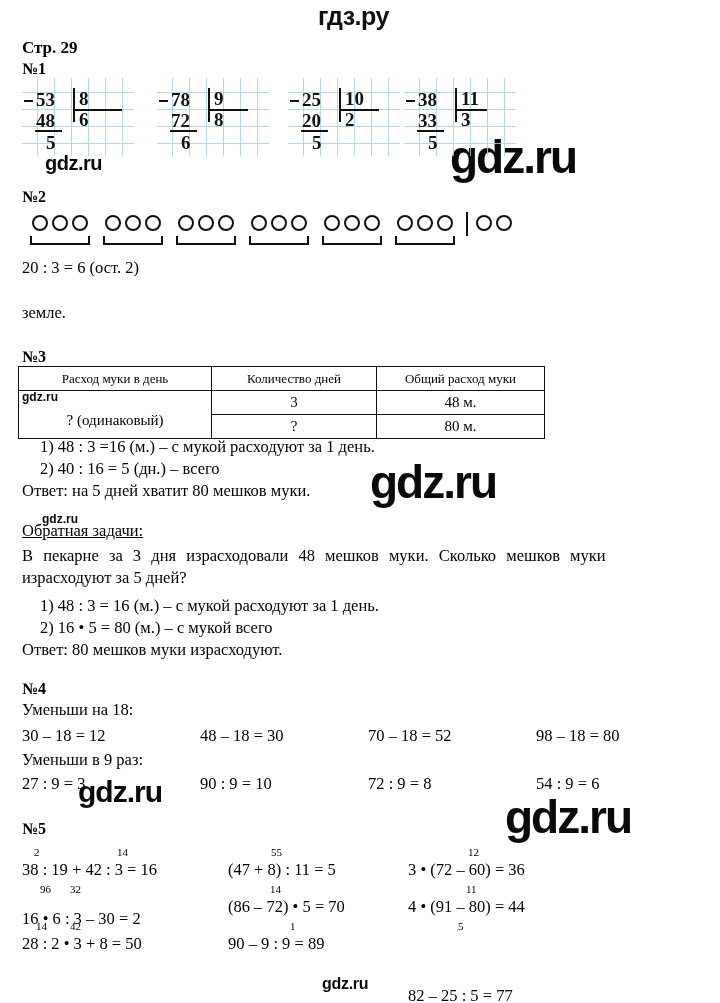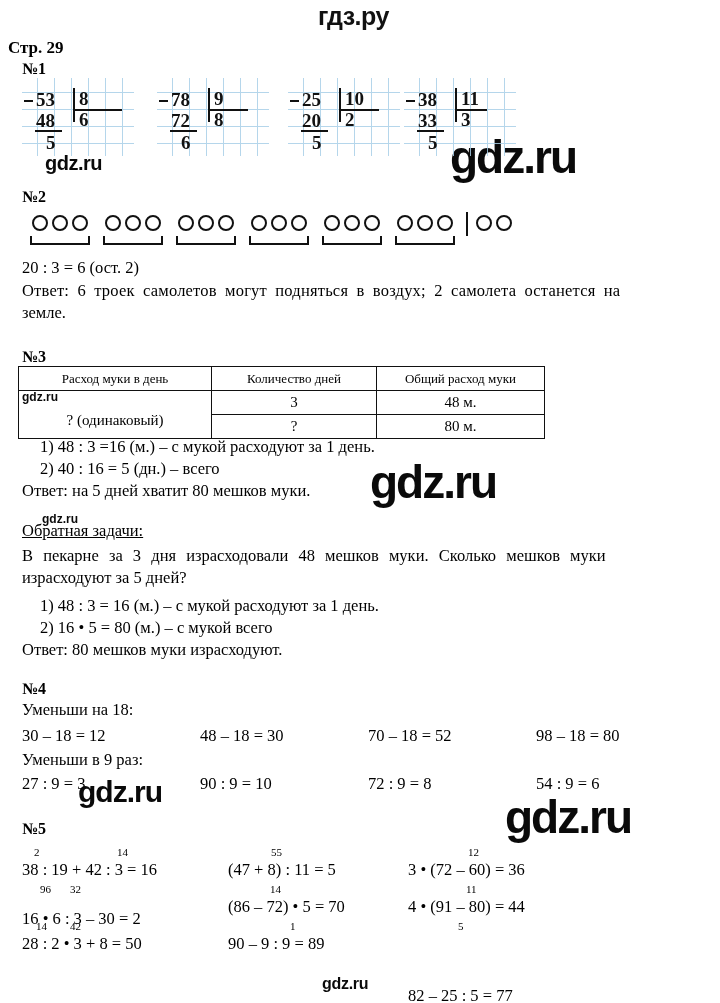--- a/index.html
+++ b/index.html
@@ -84,21 +84,21 @@
       <div class="wm small" style="left: 45px; top: 152px;">gdz.ru</div>
       <div class="wm big" style="left: 450px; top: 130px;">gdz.ru</div>
       <div class="wm tiny" style="left: 22px; top: 390px;">gdz.ru</div>
       <div class="wm big" style="left: 370px; top: 455px;">gdz.ru</div>
       <div class="wm tiny" style="left: 42px; top: 512px;">gdz.ru</div>
       <div class="wm mid" style="left: 78px; top: 775px;">gdz.ru</div>
       <div class="wm big" style="left: 505px; top: 790px;">gdz.ru</div>
       <div class="wm foot" style="left: 322px; top: 975px;">gdz.ru</div>
     </div>
 
-  <div class="t bold" style="left:8px;top:38px;font-size:17px;">Стр. 29</div>
+  <div class="t bold" style="left:22px;top:38px;font-size:17px;">Стр. 29</div>
 
   <div class="task-no" style="left:22px;top:60px;">№1</div>
   <div id="task1-layer">
       <div class="divblock" style="left: 22px; top: 78px;">
         <div class="grid"></div>
         <div class="minus"></div>
         <div class="dvd d-a">53</div>
         <div class="dvd d-b">48</div>
         <div class="dvd d-c">5</div>
         <div class="d-q q-top">8</div>
@@ -169,21 +169,20 @@
       <div class="brace" style="left: 322px; top: 236px; width: 60px;"></div>
       <div class="circ" style="left: 397px; top: 215px;"></div>
       <div class="circ" style="left: 417px; top: 215px;"></div>
       <div class="circ" style="left: 437px; top: 215px;"></div>
       <div class="brace" style="left: 395px; top: 236px; width: 60px;"></div>
       <div class="sep-v" style="left: 466px; top: 212px; height: 24px;"></div>
       <div class="circ" style="left: 476px; top: 215px;"></div>
       <div class="circ" style="left: 496px; top: 215px;"></div>
     </div>
   <div class="t" style="left:22px;top:258px;">20 : 3 = 6 (ост. 2)</div>
-  <div class="t" style="left:22px;top:281px;letter-spacing:0.2px;word-spacing:4px;">Ответ: 6 троек самолетов могут подняться в воздух; 2 самолета останется на</div>
   <div class="t" style="left:22px;top:303px;">земле.</div>
 
   <div class="task-no" style="left:22px;top:348px;">№3</div>
 
   <table class="tbl" style="left:18px;top:366px;width:527px;">
     <tbody>
         <tr>
       <th style="width:193px;height:19px;">Расход муки в день</th>
       <th style="width:164px;">Количество дней</th>
       <th style="width:170px;">Общий расход муки</th>

